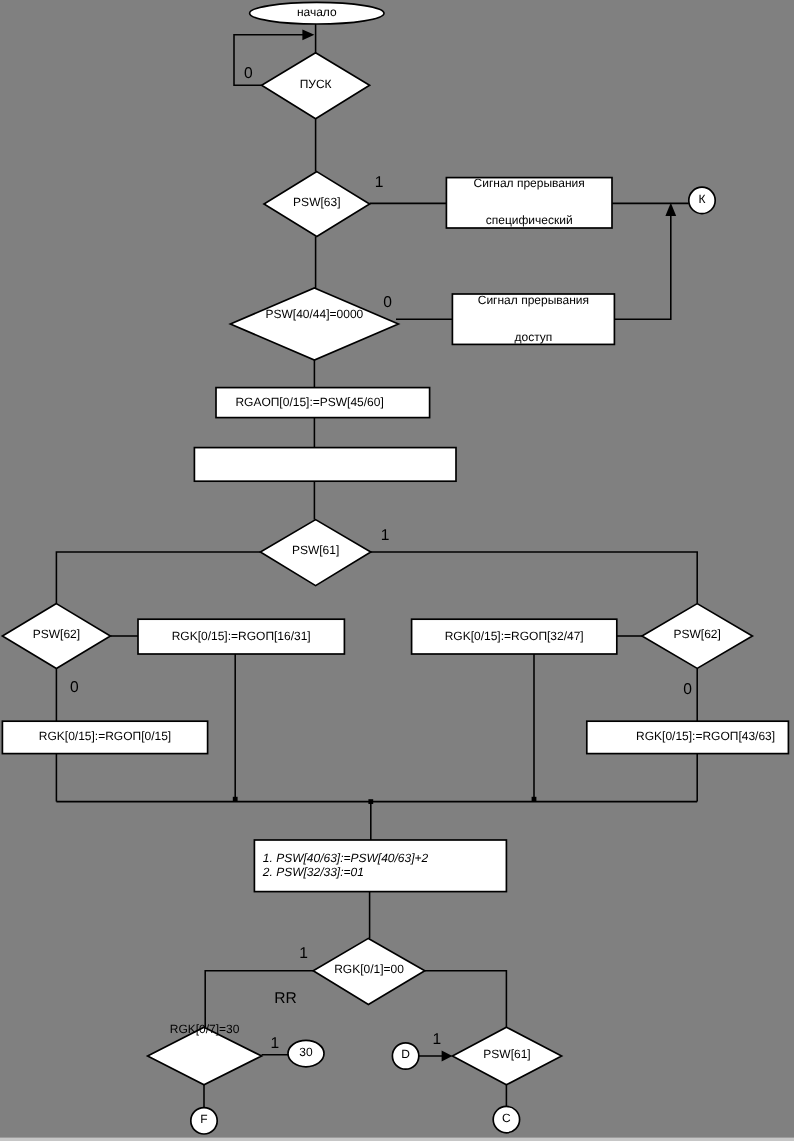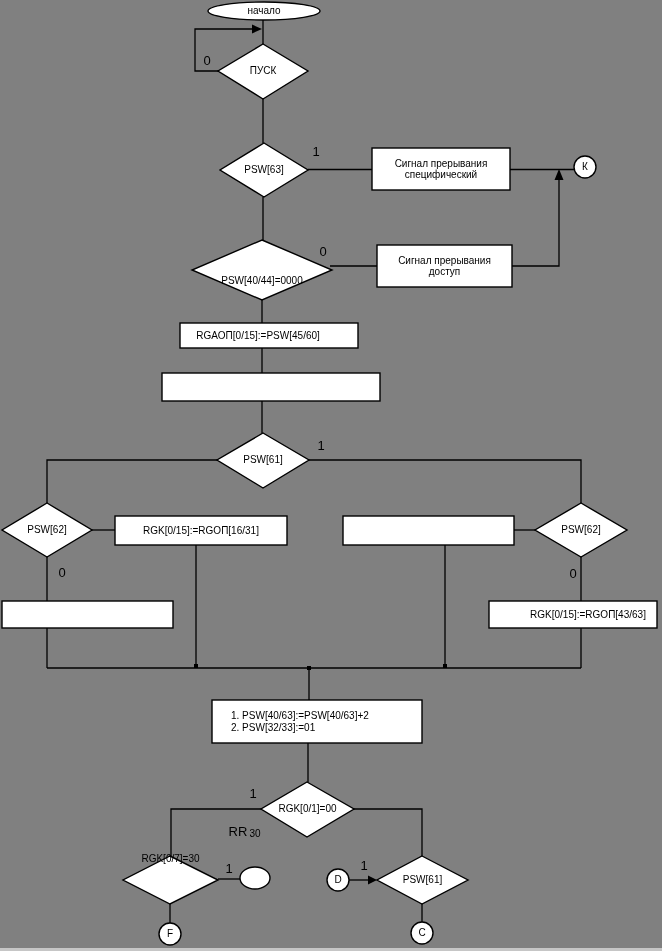--- a/index.html
+++ b/index.html
@@ -15,22 +15,22 @@
   #wires{position:absolute;left:0;top:0;}
   .shape{fill:var(--shape-fill);stroke:var(--line);stroke-width:1.4;}
   .wire{fill:none;stroke:var(--line);stroke-width:1.3;}
   .arrow{fill:var(--line);stroke:none;}
   .dot{fill:var(--line);stroke:none;}
   .lbl{
     position:absolute;display:flex;align-items:center;justify-content:center;
     color:var(--text);font-size:10px;line-height:1.15;white-space:nowrap;
     pointer-events:none;
   }
-  .lbl.col{flex-direction:column;}
-  .lbl.left{align-items:flex-start;justify-content:center;padding-left:19px;}
+  .lbl.col{flex-direction:column;justify-content:space-between;}
+  .lbl.left{align-items:flex-start;justify-content:center;padding-left:7px;font-style:italic;}
   .lbl.small{font-size:13px;}
   .bottom-strip{
     position:absolute;left:0;bottom:0;width:662px;height:3px;
     background:var(--bottom-strip);
   }
 </style>
 </head>
 <body>
 
 <div id="stage">
@@ -103,38 +103,40 @@
   </svg>
 
   <div class="lbl" style="left:208px;top:2px;width:112px;height:17px">начало</div>
   <div class="lbl" style="left:218px;top:58px;width:90px;height:26px">ПУСК</div>
   <div class="lbl" style="left:220px;top:157px;width:88px;height:26px">PSW[63]</div>
   <div class="lbl col" style="left:372px;top:148px;width:138px;height:42px">
     <span>Сигнал прерывания</span>
     <span>специфический</span>
   </div>
   <div class="lbl" style="left:574px;top:156px;width:22px;height:22px">К</div>
-  <div class="lbl" style="left:192px;top:268px;width:140px;height:26px">PSW[40/44]=0000</div>
+  <div class="lbl" style="left:192px;top:250px;width:140px;height:26px">PSW[40/44]=0000</div>
   <div class="lbl col" style="left:377px;top:245px;width:135px;height:42px">
     <span>Сигнал прерывания</span>
     <span>доступ</span>
   </div>
   <div class="lbl" style="left:180px;top:323px;width:156px;height:25px">RGAOП[0/15]:=PSW[45/60]</div>
   <div class="lbl" style="left:217px;top:447px;width:92px;height:26px">PSW[61]</div>
   <div class="lbl" style="left:2px;top:517px;width:90px;height:26px">PSW[62]</div>
   <div class="lbl" style="left:115px;top:516px;width:172px;height:29px">RGK[0/15]:=RGOП[16/31]</div>
+  <div class="lbl" style="left:343px;top:516px;width:171px;height:29px">RGK[0/15]:=RGOП[32/47]</div>
   <div class="lbl" style="left:535px;top:517px;width:92px;height:26px">PSW[62]</div>
+  <div class="lbl" style="left:2px;top:601px;width:171px;height:27px">RGK[0/15]:=RGOП[0/15]</div>
   <div class="lbl" style="left:512px;top:601px;width:152px;height:27px">RGK[0/15]:=RGOП[43/63]</div>
   <div class="lbl col left" style="left:212px;top:700px;width:203px;height:43px">
     <span>1. PSW[40/63]:=PSW[40/63]+2</span>
     <span>2. PSW[32/33]:=01</span>
   </div>
   <div class="lbl" style="left:261px;top:796px;width:93px;height:26px">RGK[0/1]=00</div>
   <div class="lbl" style="left:123px;top:846px;width:95px;height:26px">RGK[0/7]=30</div>
-  <div class="lbl" style="left:240px;top:823px;width:30px;height:22px">30</div>
+  <div class="lbl" style="left:240px;top:867px;width:30px;height:22px">30</div>
   <div class="lbl" style="left:159px;top:923px;width:22px;height:22px">F</div>
   <div class="lbl" style="left:327px;top:869px;width:22px;height:22px">D</div>
   <div class="lbl" style="left:377px;top:867px;width:91px;height:26px">PSW[61]</div>
   <div class="lbl" style="left:411px;top:922px;width:22px;height:22px">C</div>
 
   <div class="lbl small" style="left:199px;top:53px;width:16px;height:17px">0</div>
   <div class="lbl small" style="left:308px;top:144px;width:16px;height:17px">1</div>
   <div class="lbl small" style="left:315px;top:244px;width:16px;height:17px">0</div>
   <div class="lbl small" style="left:313px;top:438px;width:16px;height:17px">1</div>
   <div class="lbl small" style="left:54px;top:565px;width:16px;height:17px">0</div>

